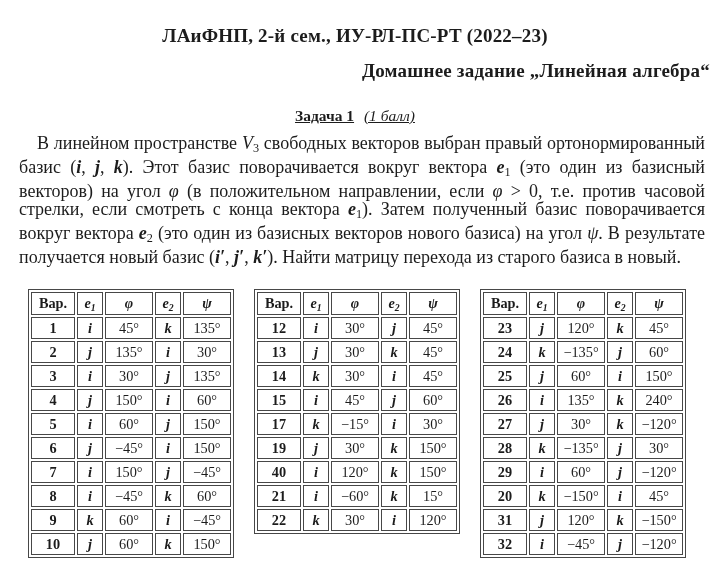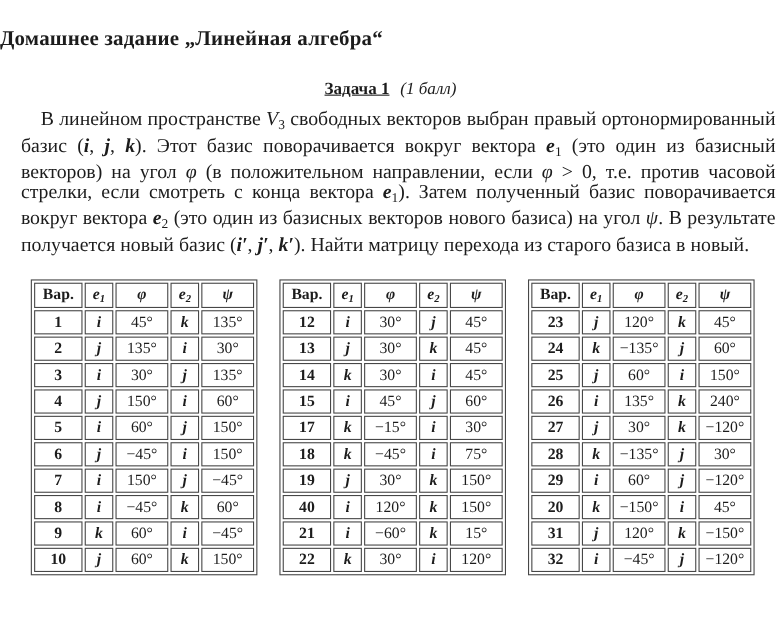--- a/index.html
+++ b/index.html
@@ -13,33 +13,33 @@
   .doc { padding-top: 25px; }
 
   .title {
     text-align: center;
     font-weight: bold;
     font-size: 19px;
     letter-spacing: 0.2px;
     margin: 0 0 13px 0;
   }
   .subtitle {
-    text-align: left;
+    text-align: right;
     font-weight: bold;
     font-size: 19px;
     letter-spacing: 0.2px;
     margin: 0;
   }
   .task-line {
     text-align: center;
     font-size: 15.5px;
     margin-top: 25px;
   }
   .task-h { font-weight: bold; text-decoration: underline; }
-  .task-p { font-style: italic; margin-left: 6px; }
+  .task-p { font-style: italic; margin-left: 6px; text-decoration: underline; }
 
   .para {
     margin: 9px 5px 0 19px;
     font-size: 18px;
     line-height: 18.4px;
     text-align: justify;
     text-indent: 18px;
     font-family: Liberation Serif, serif;
   }
 
@@ -76,20 +76,21 @@
   .h-var { font-weight: bold; width: 36px; }
   .h-sym { font-style: italic; font-weight: bold; }
   .col-var { font-weight: bold; width: 36px; }
   .col-vec { font-weight: bold; font-style: italic; width: 18px; }
   .col-ang { width: 40px; font-weight: normal; }
 </style>
 </head>
 <body>
 
 <div class="doc">
+  <div class="title">ЛАиФНП, 2-й сем., ИУ-РЛ-ПС-РТ (2022–23)</div>
   <div class="subtitle">Домашнее задание „Линейная алгебра“</div>
 
   <div class="task-line">
     <span class="task-h">Задача 1</span>
     <span class="task-p">(1 балл)</span>
   </div>
 
   <p class="para"><span class="s-n">В линейном пространстве </span><span class="s-i">V</span><span class="s-sub">3</span><span class="s-n"> свободных векторов выбран правый ортонормированный базис (</span><span class="s-bi">i</span><span class="s-n">, </span><span class="s-bi">j</span><span class="s-n">, </span><span class="s-bi">k</span><span class="s-n">). Этот базис поворачивается вокруг вектора </span><span class="s-bi">e</span><span class="s-sub">1</span><span class="s-n"> (это один из базисный векторов) на угол </span><span class="s-i">φ</span><span class="s-n"> (в положительном направлении, если </span><span class="s-i">φ</span><span class="s-n"> &gt; 0, т.е. против часовой стрелки, если смотреть с конца вектора </span><span class="s-bi">e</span><span class="s-sub">1</span><span class="s-n">). Затем полученный базис поворачивается вокруг вектора </span><span class="s-bi">e</span><span class="s-sub">2</span><span class="s-n"> (это один из базисных векторов нового базиса) на угол </span><span class="s-i">ψ</span><span class="s-n">. В результате получается новый базис (</span><span class="s-bi">i′</span><span class="s-n">, </span><span class="s-bi">j′</span><span class="s-n">, </span><span class="s-bi">k′</span><span class="s-n">). Найти матрицу перехода из старого базиса в новый.</span></p>
 
   <div class="tables-row">
@@ -216,27 +217,20 @@
             <td class="col-ang">60°</td>
           </tr>
           <tr>
             <td class="col-var">17</td>
             <td class="col-vec">k</td>
             <td class="col-ang">−15°</td>
             <td class="col-vec">i</td>
             <td class="col-ang">30°</td>
           </tr>
           <tr>
-            <td class="col-var">18</td>
-            <td class="col-vec">k</td>
-            <td class="col-ang">−45°</td>
-            <td class="col-vec">i</td>
-            <td class="col-ang">75°</td>
-          </tr>
-          <tr>
             <td class="col-var">19</td>
             <td class="col-vec">j</td>
             <td class="col-ang">30°</td>
             <td class="col-vec">k</td>
             <td class="col-ang">150°</td>
           </tr>
           <tr>
             <td class="col-var">40</td>
             <td class="col-vec">i</td>
             <td class="col-ang">120°</td>

